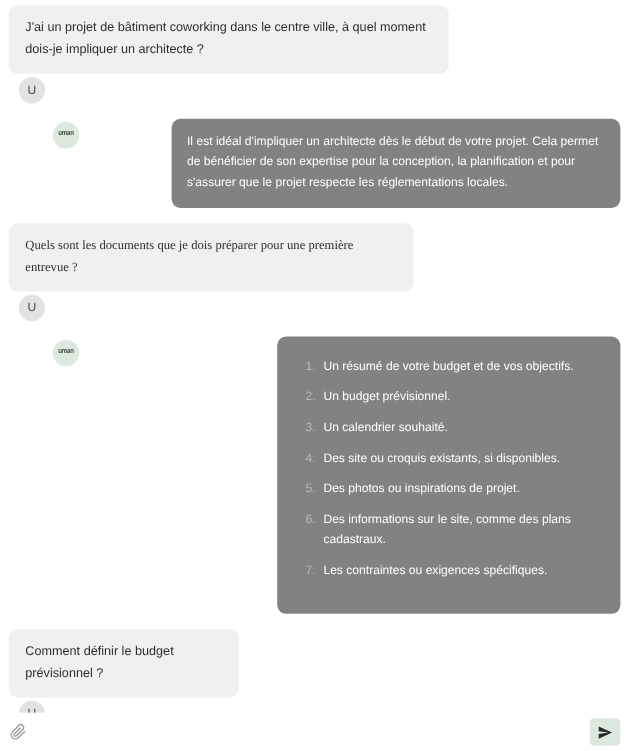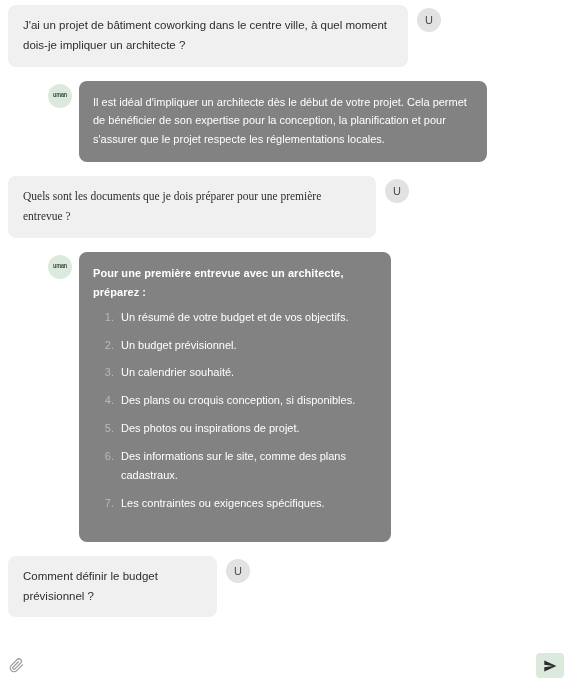--- a/index.html
+++ b/index.html
@@ -26,23 +26,25 @@
     box-sizing: border-box;
   }
 
   .msg-row {
     display: flex;
     align-items: flex-start;
     padding: 0 8px;
     margin-bottom: 14px;
   }
   .msg-row.user {
+    justify-content: flex-end;
+    flex-direction: column;
   }
   .msg-row.assistant {
-    justify-content: flex-start;
+    justify-content: space-between;
     padding-left: 48px;
   }
   .msg-row.first {
     margin-top: 5px;
   }
 
   
   .avatar {
     flex: 0 0 auto;
     width: 24px;
@@ -201,26 +203,25 @@
     <div class="avatar avatar-user">
       <span>U</span>
     </div>
   </div>
 
   <div class="msg-row assistant">
     <div class="avatar avatar-bot">
       <span class="wordmark">uman</span>
     </div>
     <div class="bubble bubble-bot w-bot-2">
-      <p class="intro">Pour une première entrevue avec un architecte, préparez :</p>
       <ol>
         <li><span class="li-text">Un résumé de votre budget et de vos objectifs.</span></li>
         <li><span class="li-text">Un budget prévisionnel.</span></li>
         <li><span class="li-text">Un calendrier souhaité.</span></li>
-        <li><span class="li-text">Des plans ou croquis conception, si disponibles.</span></li>
+        <li><span class="li-text">Des site ou croquis existants, si disponibles.</span></li>
         <li><span class="li-text">Des photos ou inspirations de projet.</span></li>
         <li><span class="li-text">Des informations sur le site, comme des plans cadastraux.</span></li>
         <li><span class="li-text">Les contraintes ou exigences spécifiques.</span></li>
       </ol>
     </div>
   </div>
 
   <div class="msg-row user">
     <div class="bubble bubble-user w-user-3">Comment définir le budget prévisionnel ?</div>
     <div class="avatar avatar-user">

